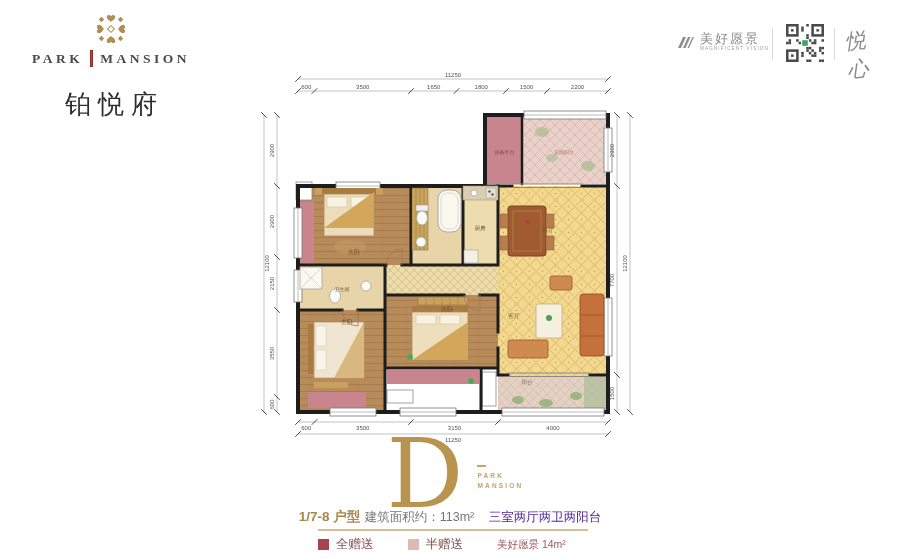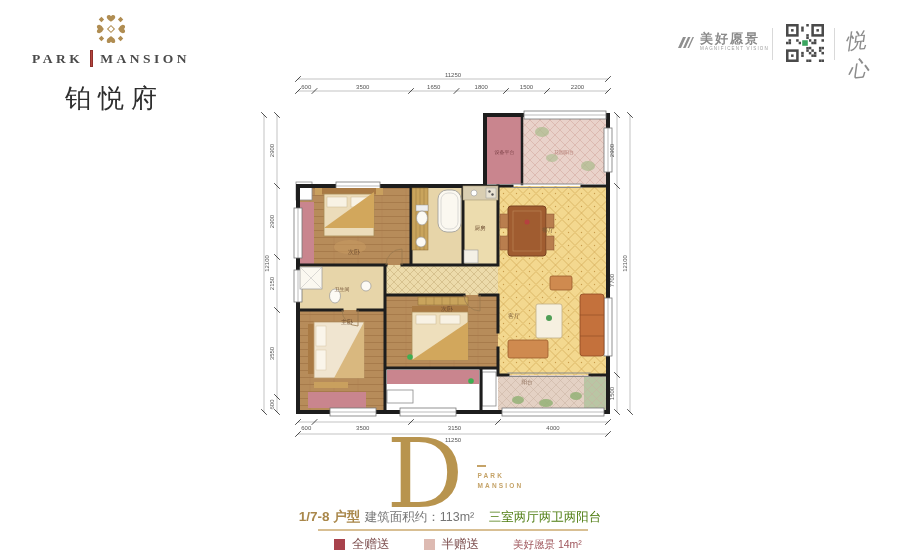--- a/index.html
+++ b/index.html
@@ -6,48 +6,48 @@
   .page{position:relative;width:900px;height:559px;background:#ffffff;overflow:hidden;
         font-family:"Liberation Sans","DejaVu Sans",sans-serif;}
 
   
   .logo{position:absolute;left:32px;top:12px;width:158px;text-align:center;}
   .logo .emblem{display:block;margin:0 auto 4px auto;}
   .logo .en-row{display:flex;align-items:center;justify-content:center;gap:7px;
                 font-family:"Liberation Serif","DejaVu Serif",serif;font-size:13.5px;
                 letter-spacing:3.5px;color:#4a4a4a;font-weight:bold;}
   .logo .seal{display:inline-block;width:11px;height:15px;background:#b5463f;border:1px solid #8f2f2b;}
-  .logo .cn{margin-top:14px;font-size:26px;letter-spacing:7px;color:#2e2e2e;text-indent:7px;}
+  .logo .cn{margin-top:20px;font-size:26px;letter-spacing:7px;color:#2e2e2e;text-indent:7px;}
 
   
   .partners{position:absolute;left:670px;top:20px;width:215px;height:48px;}
   .vision{position:absolute;left:6px;top:12px;display:flex;align-items:center;gap:4px;}
   .vision .v-text{display:flex;flex-direction:column;line-height:1;}
-  .vision .v-cn{font-size:13px;font-weight:bold;color:#8a8a8a;letter-spacing:2px;}
+  .vision .v-cn{font-size:13px;font-weight:normal;color:#8a8a8a;letter-spacing:2px;}
   .vision .v-en{font-size:4.5px;color:#9c9c9c;letter-spacing:1.2px;margin-top:2px;}
   .psep{position:absolute;top:8px;width:1px;height:32px;background:#d9d9d9;}
   .qr{position:absolute;left:116px;top:4px;}
   .callig{position:absolute;left:176px;top:6px;font-family:"DejaVu Serif","Liberation Serif",serif;
           font-style:italic;font-size:21px;color:#8c8c8c;transform:rotate(-6deg);letter-spacing:2px;}
 
   
   .plan-wrap{position:absolute;left:250px;top:70px;width:395px;height:375px;}
 
   
   .d-row{position:absolute;left:330px;top:436px;width:250px;display:flex;justify-content:center;align-items:center;gap:14px;}
   .d-letter{font-family:"DejaVu Serif","Liberation Serif",serif;font-size:96px;line-height:76px;color:#b8944e;}
   .d-brand{display:flex;flex-direction:column;line-height:1.5;padding-top:8px;}
   .d-dash{width:9px;height:2px;background:#c5a368;margin-bottom:4px;}
   .d-brand span{font-size:6.5px;letter-spacing:2.2px;color:#c5a368;font-weight:bold;}
   .title-row{position:absolute;left:250px;top:507px;width:400px;text-align:center;white-space:nowrap;}
   .u-type{font-size:13.5px;font-weight:bold;color:#a9874a;}
   .u-area{font-size:12.5px;color:#757575;}
-  .u-layout{font-size:12.5px;color:#4d7c0f;margin-left:10px;}
+  .u-layout{font-size:12.5px;color:#4c1d95;margin-left:10px;}
   .t-divider{position:absolute;left:318px;top:529px;width:270px;height:2px;background:#d8bf93;}
-  .legend-row{position:absolute;left:334px;top:536px;width:300px;display:flex;align-items:center;font-size:12.5px;color:#7d4f4f;}
+  .legend-row{position:absolute;left:318px;top:536px;width:300px;display:flex;align-items:center;font-size:12.5px;color:#7d4f4f;}
   .legend-sq{display:inline-block;width:11px;height:11px;margin-right:7px;}
   .legend-item{display:flex;align-items:center;margin-right:34px;}
   .bonus{font-size:10.5px;color:#9f565c;}
 </style>
 </head>
 <body>
 
 <div class="page">
 
   <div class="logo">

